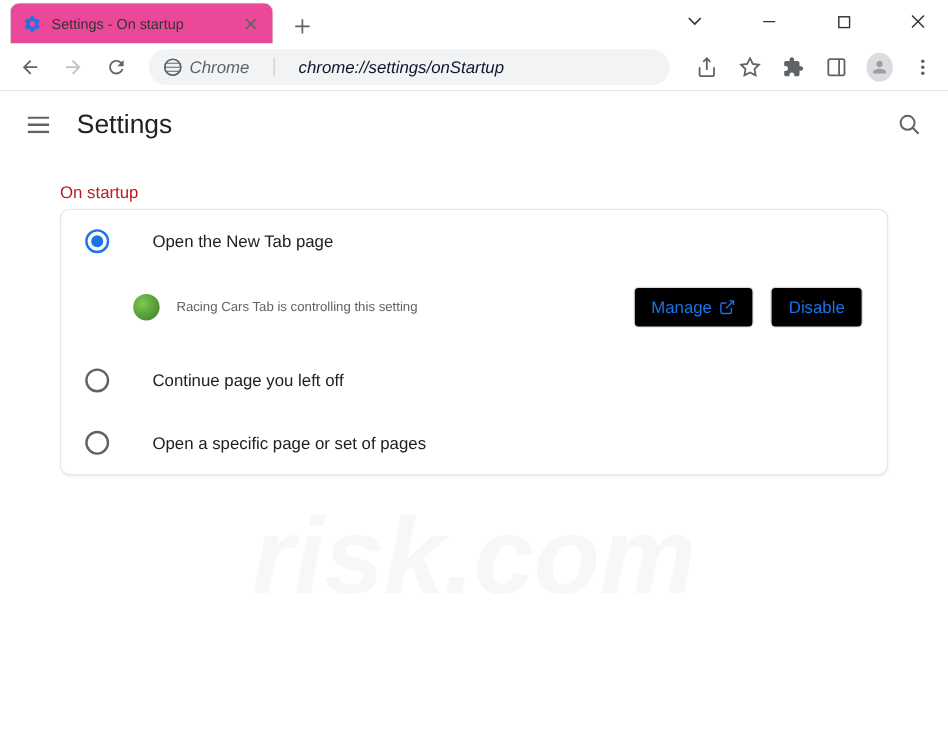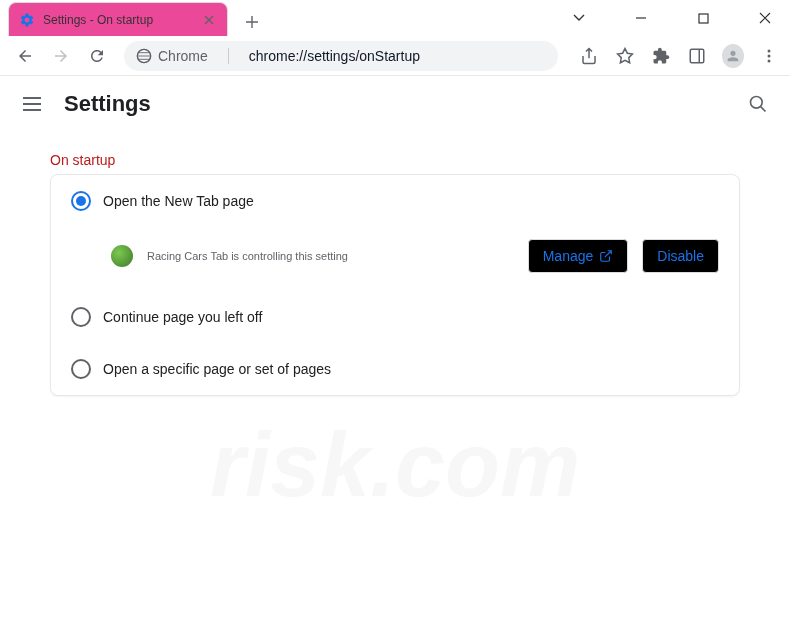--- a/index.html
+++ b/index.html
@@ -11,37 +11,37 @@
     .tab-bar { height: 36px; display: flex; align-items: flex-end; padding-left: 8px; position: absolute; top: 0; left: 0; right: 200px; }
     .tab { background: #ec4899; height: 34px; border-radius: 8px 8px 0 0; display: flex; align-items: center; padding: 0 10px; gap: 8px; min-width: 220px; border: 1px solid #ddd; border-bottom: none; }
     .tab-icon { width: 16px; height: 16px; display: flex; align-items: center; justify-content: center; }
     .tab-title { font-size: 12px; color: #333; flex: 1; }
     .tab-close { width: 16px; height: 16px; display: flex; align-items: center; justify-content: center; cursor: pointer; }
     .new-tab { width: 28px; height: 28px; display: flex; align-items: center; justify-content: center; margin-left: 10px; cursor: pointer; }
     
     .address-bar { height: 40px; display: flex; align-items: center; padding: 0 10px; gap: 6px; border-bottom: 1px solid #e8e8e8; }
     .nav-btn { width: 30px; height: 30px; display: flex; align-items: center; justify-content: center; cursor: pointer; border-radius: 50%; }
     .nav-btn.disabled { opacity: 0.4; cursor: default; }
-    .url-box { flex: 1; height: 30px; background: #f1f3f4; border-radius: 15px; display: flex; align-items: center; padding: 0 12px; gap: 20px; margin: 0 6px; }
+    .url-box { flex: 1; height: 30px; background: #f1f3f4; border-radius: 15px; display: flex; align-items: center; padding: 0 12px; gap: 20px; margin: 0 6px; font-style: italic; }
     .url-secure { display: flex; align-items: center; gap: 6px; color: #5f6368; font-size: 14px; }
     .url-text { color: #0f172a; font-size: 14px; }
     .url-divider { width: 1px; height: 16px; background: #cbcbcb; }
     .toolbar-icons { display: flex; align-items: center; gap: 14px; padding-left: 8px; }
     .toolbar-icon { width: 22px; height: 22px; display: flex; align-items: center; justify-content: center; cursor: pointer; }
     
     .settings-header { height: 56px; display: flex; align-items: center; padding: 0 20px; }
     .hamburger { width: 24px; height: 24px; display: flex; align-items: center; justify-content: center; cursor: pointer; margin-right: 20px; }
-    .settings-title { font-size: 22px; font-weight: 700; color: #202124; flex: 1; }
+    .settings-title { font-size: 22px; font-weight: 400; color: #202124; flex: 1; }
     .search-btn { width: 24px; height: 24px; display: flex; align-items: center; justify-content: center; cursor: pointer; }
     
     .content { padding: 20px 50px; }
     .section-title { font-size: 14px; color: #b91c1c; margin-bottom: 6px; font-weight: 500; }
     
     .card { background: #fff; border: 1px solid #e8e8e8; border-radius: 8px; box-shadow: 0 1px 2px rgba(0,0,0,0.05); }
-    .option-row { display: flex; align-items: center; padding: 16px 20px; gap: 12px; }
+    .option-row { display: flex; align-items: center; padding: 16px 20px; gap: 36px; }
     .radio { width: 20px; height: 20px; border: 2px solid #5f6368; border-radius: 50%; cursor: pointer; display: flex; align-items: center; justify-content: center; flex-shrink: 0; }
     .radio.selected { border-color: #1a73e8; }
     .radio.selected::after { content: ''; width: 10px; height: 10px; background: #1a73e8; border-radius: 50%; }
     .option-label { font-size: 14px; color: #202124; }
     
     .sub-row { display: flex; align-items: center; padding: 12px 20px 18px 60px; gap: 14px; }
     .ext-icon { width: 22px; height: 22px; border-radius: 50%; background: radial-gradient(circle at 35% 35%, #7ec850, #3a7a2a); flex-shrink: 0; }
     .ext-text { font-size: 11px; color: #5f6368; flex: 1; }
     .btn { height: 34px; padding: 0 14px; border: 1px solid #dadce0; border-radius: 4px; background: #000000; font-size: 14px; cursor: pointer; display: flex; align-items: center; gap: 6px; color: #1a73e8; }
     

